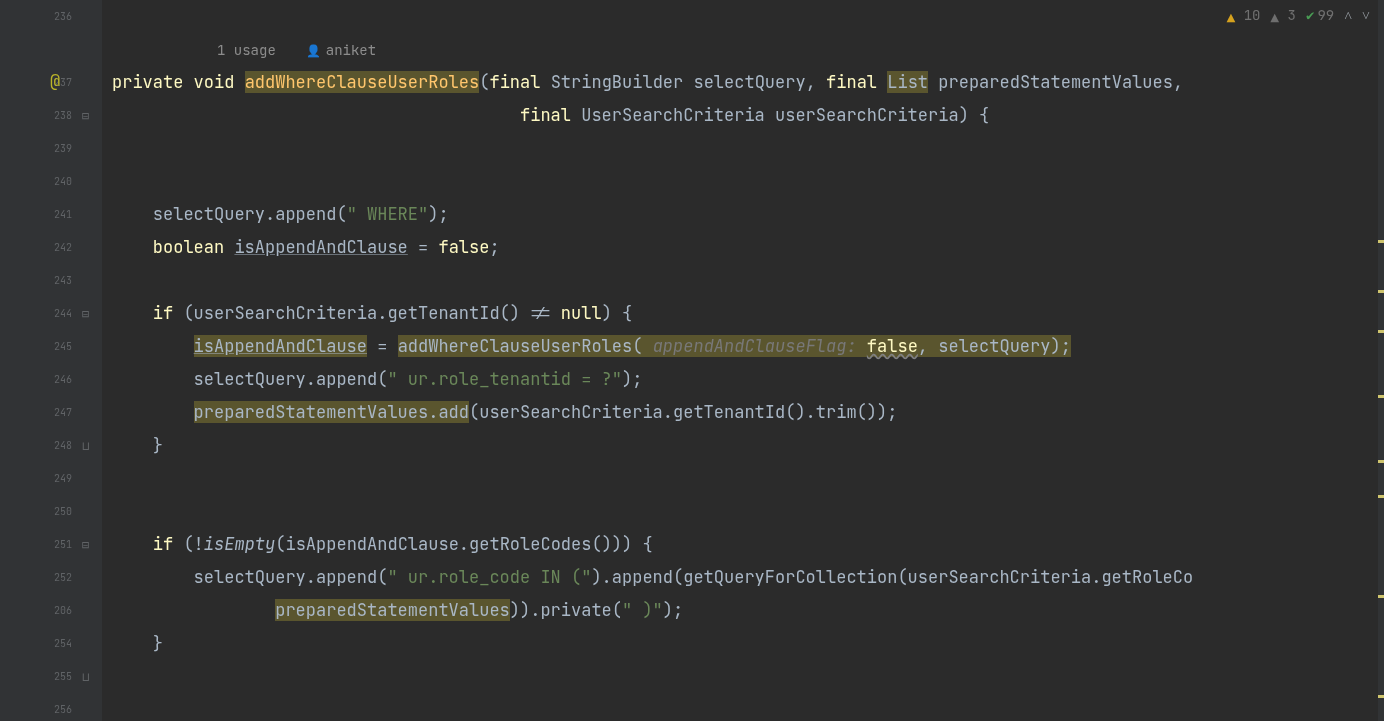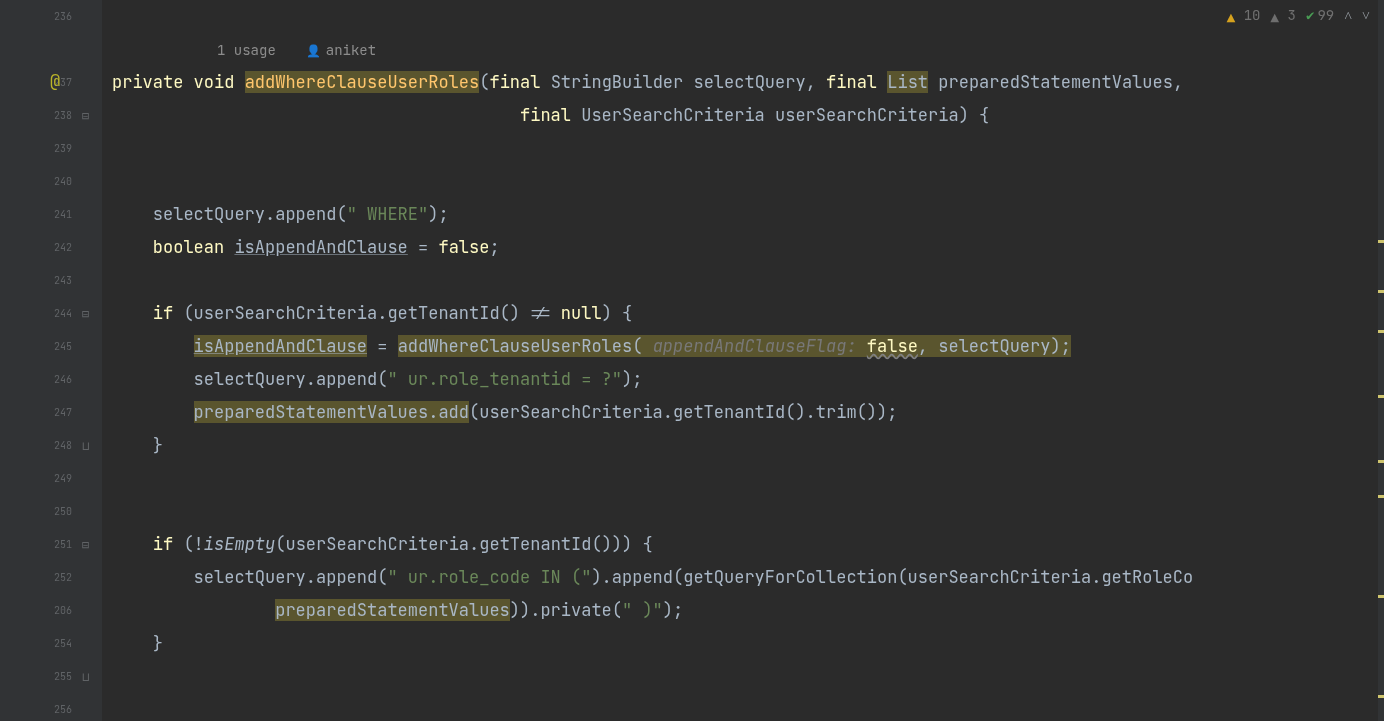--- a/index.html
+++ b/index.html
@@ -183,21 +183,21 @@
     <div class="cl">    <span>selectQuery.append(</span><span class="str">" WHERE"</span><span>);</span></div>
     <div class="cl">    <span class="kw">boolean</span> <span class="underline">isAppendAndClause</span><span> = </span><span class="kw">false</span><span>;</span></div>
     <div class="cl"></div>
     <div class="cl">    <span class="kw">if</span><span> (userSearchCriteria.getTenantId() != </span><span class="kw">null</span><span>) {</span></div>
     <div class="cl">        <span class="underline hlY">isAppendAndClause</span><span> = </span><span class="hlY">addWhereClauseUserRoles</span><span class="hlY">(</span><span class="param-hint hlY"> appendAndClauseFlag: </span><span class="kw hlY wavy">false</span><span class="hlY">, selectQuery);</span></div>
     <div class="cl">        <span>selectQuery.append(</span><span class="str">" ur.role_tenantid = ?"</span><span>);</span></div>
     <div class="cl">        <span class="hlY">preparedStatementValues.add</span><span>(userSearchCriteria.getTenantId().trim());</span></div>
     <div class="cl">    <span>}</span></div>
     <div class="cl"></div>
     <div class="cl"></div>
-    <div class="cl">    <span class="kw">if</span><span> (!</span><span class="italic">isEmpty</span><span>(userSearchCriteria.getTenantId())) {</span></div>
+    <div class="cl">    <span class="kw">if</span><span> (!</span><span class="italic">isEmpty</span><span>(isAppendAndClause.getRoleCodes())) {</span></div>
     <div class="cl">        <span>selectQuery.append(</span><span class="str">" ur.role_code IN ("</span><span>).append(getQueryForCollection(userSearchCriteria.getRoleCo</span></div>
     <div class="cl">                <span class="hlY">preparedStatementValues</span><span>)).private(</span><span class="str">" )"</span><span>);</span></div>
     <div class="cl">    <span>}</span></div>
     <div class="cl"></div>
 
     <div class="inspections">
       <span class="insp">
         <span class="triangle-warning">▲</span>
         <span>10</span>
       </span>

